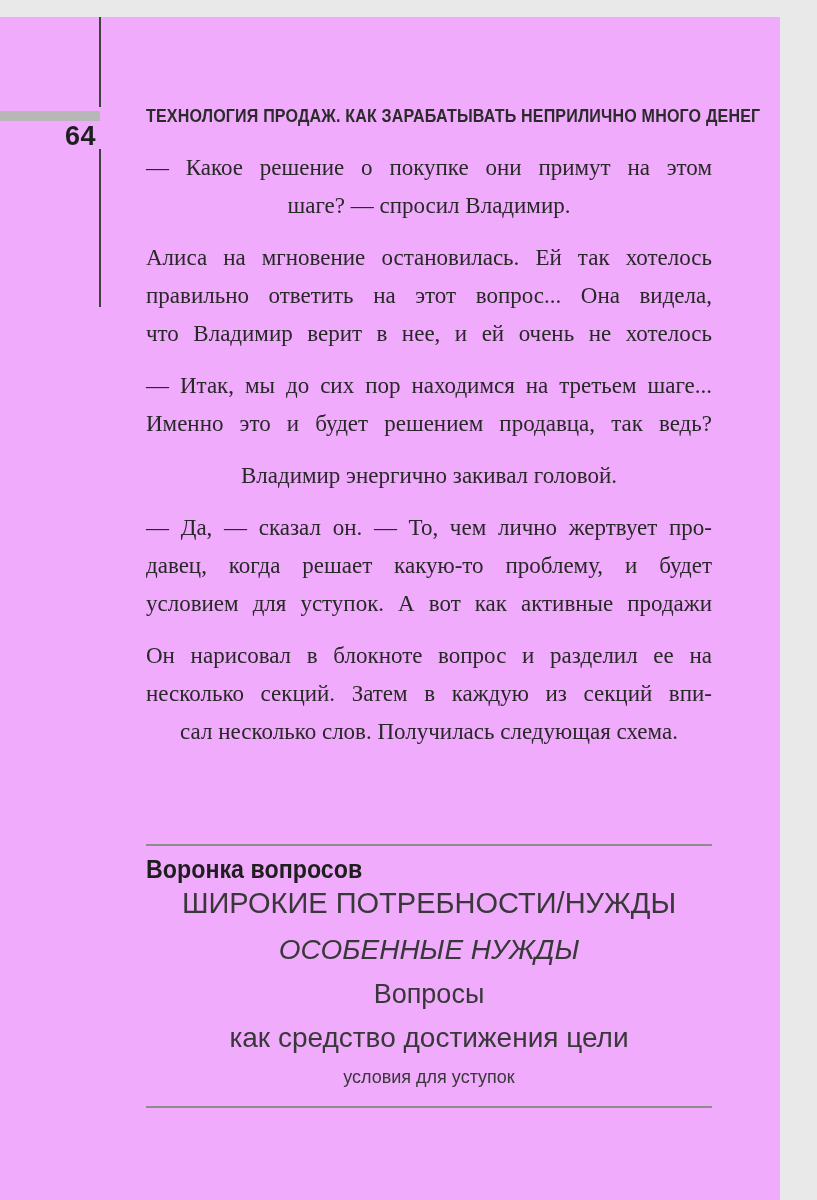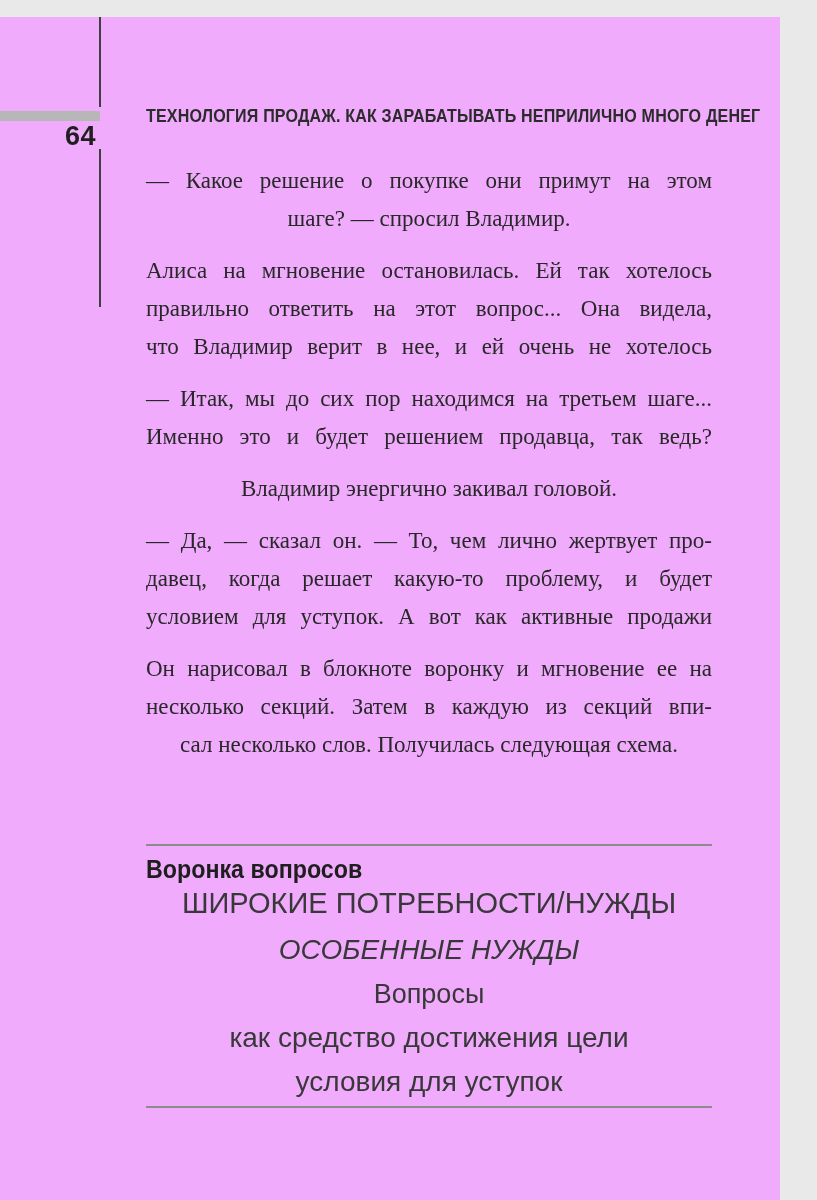--- a/index.html
+++ b/index.html
@@ -19,21 +19,21 @@
   }
   
   #runhead{
     position:absolute;left:146px;top:89px;white-space:nowrap;
     font-family:"Liberation Sans",sans-serif;font-weight:700;font-size:19px;
     color:#2b2b2b;transform:scaleX(0.845);transform-origin:left center;
     letter-spacing:0.2px;line-height:1;
   }
   
   #bodytext{
-    position:absolute;left:146px;top:145px;width:566px;
+    position:absolute;left:146px;top:132px;width:566px;
     font-size:23px;line-height:38px;color:#282828;
   }
   #bodytext p{margin:0 0 14px 0;padding:0;}
   #bodytext .bline{display:block;text-align:center;}
   #bodytext .bline.j{text-align:justify;text-align-last:justify;}
   
   .rule{position:absolute;left:146px;width:566px;height:2px;background:#8c8c8c;}
   #rule-top{top:827px;}
   #rule-bottom{top:1089px;}
   #funnel-title{
@@ -74,29 +74,29 @@
       </p>
       <p>
         <span class="bline">Владимир энергично закивал головой.</span>
       </p>
       <p>
         <span class="bline j">— Да, — сказал он. — То, чем лично жертвует про-</span>
         <span class="bline j">давец, когда решает какую-то проблему, и будет</span>
         <span class="bline j">условием для уступок. А вот как активные продажи</span>
       </p>
       <p>
-        <span class="bline j">Он нарисовал в блокноте воронку и мгновение ее на</span>
+        <span class="bline j">Он нарисовал в блокноте вопрос и разделил ее на</span>
         <span class="bline j">несколько секций. Затем в каждую из секций впи-</span>
         <span class="bline">сал несколько слов. Получилась следующая схема.</span>
       </p>
     </div>
 
   <div id="rule-top" class="rule"></div>
   <div id="funnel-title">Воронка вопросов</div>
   <div id="funnel-lines">
       <div class="funnel-line" style="font-size: 29px; top: 872px;">ШИРОКИЕ ПОТРЕБНОСТИ/НУЖДЫ</div>
       <div class="funnel-line" style="font-size: 28px; top: 919px; font-style: italic;">ОСОБЕННЫЕ НУЖДЫ</div>
       <div class="funnel-line" style="font-size: 27px; top: 964px;">Вопросы</div>
       <div class="funnel-line" style="font-size: 28px; top: 1007px;">как средство достижения цели</div>
-      <div class="funnel-line" style="font-size: 28px; top: 1051px;">условия для уступок</div>
+      <div class="funnel-line" style="font-size: 18px; top: 1051px;">условия для уступок</div>
     </div>
   <div id="rule-bottom" class="rule"></div>
 </div>
 
 </body></html>

